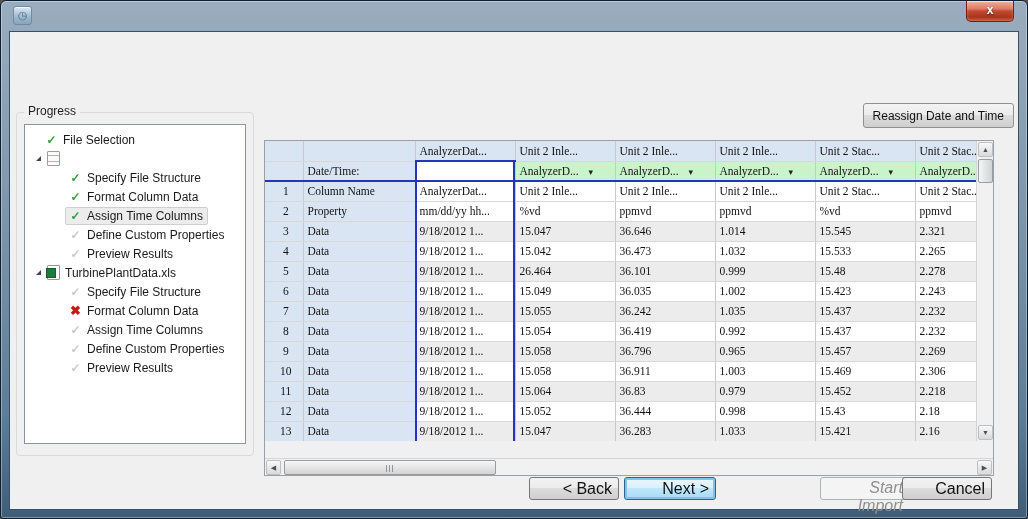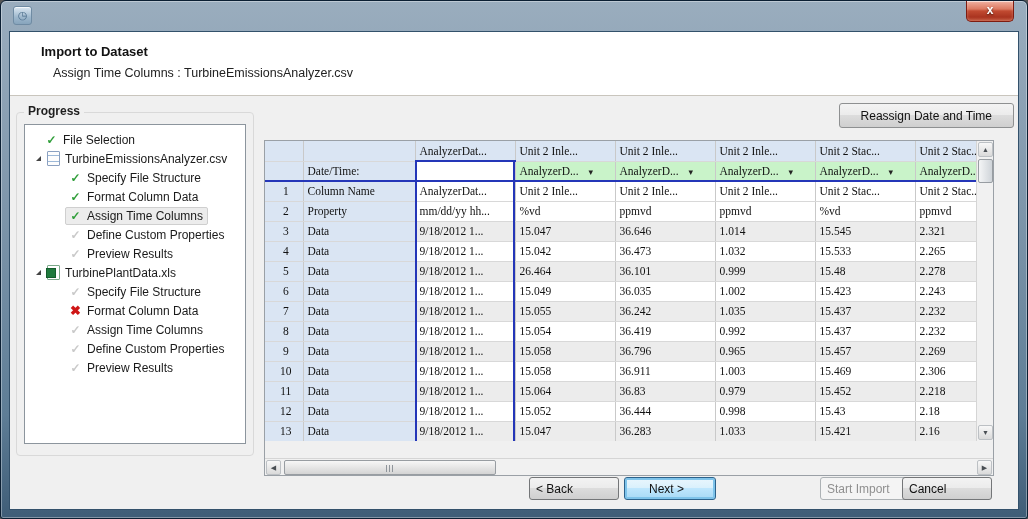--- a/index.html
+++ b/index.html
@@ -29,21 +29,21 @@
   .content{position:absolute;left:8px;top:30px;right:8px;bottom:8px;
     background:#f0f0f0;border:1px solid #33516b;}
   .headerband{position:absolute;left:0;top:0;right:0;height:64px;background:#fff;
     border-bottom:1px solid #c9c5bd;}
   .page-title{position:absolute;left:31px;top:12px;font-size:13px;font-weight:bold;color:#111;}
   .page-subtitle{position:absolute;left:43px;top:34px;font-size:12.5px;color:#222;}
   
   .groupbox{position:absolute;left:6px;top:80px;width:238px;height:344px;
     border:1px solid #d9d9d9;border-radius:4px;background:#f0f0f0;}
   .groupbox-label{position:absolute;left:14px;top:72px;font-size:12px;color:#1e1e1e;
-    background:#f0f0f0;padding:0 4px;z-index:2;font-weight:bold;}
+    background:#f0f0f0;padding:0 4px;z-index:2;}
   .tree-panel{position:absolute;left:14px;top:92px;width:222px;height:320px;background:#fff;
     border:1px solid #8c959d;overflow:hidden;padding-top:5px;z-index:1;}
   .tree-row{display:flex;align-items:center;height:19px;white-space:nowrap;font-size:12px;color:#1a1a1a;}
   .twisty{width:0;height:0;border-left:5px solid transparent;border-bottom:5px solid #444;
     margin-left:11px;flex:0 0 auto;}
   .ficon{width:13px;height:15px;margin-left:6px;flex:0 0 auto;position:relative;
     background:#fff;border:1px solid #8aa0c0;border-radius:1px;}
   .csv-file-icon{background:
     repeating-linear-gradient(180deg,transparent 0 3px,#9db9d8 3px 4px,transparent 4px 6px);
     background-color:#fdfdfd;}
@@ -55,21 +55,21 @@
   .lvl2 .stepbox{margin-left:40px;}
   .tree-row.selected .stepbox{background:#ececec;border-color:#cfcfcf;}
   .status{width:15px;font-size:12px;font-weight:bold;text-align:center;flex:0 0 auto;}
   .status.done{color:#2f9e39;}
   .status.pending{color:#c9c9c9;}
   .status.error{color:#cf1616;font-size:13px;}
   .tlabel{margin-left:4px;}
   .file-label{margin-left:5px;}
   
   .instruction{position:absolute;left:259px;top:79px;font-size:12.5px;color:#1a1a1a;}
-  .reassign-btn{position:absolute;right:4px;top:71px;height:25px;padding:0 21px;
+  .reassign-btn{position:absolute;right:4px;top:71px;height:25px;padding:0 9px;
     font-family:"Liberation Sans",sans-serif;font-size:12px;color:#111;
     border:1px solid #8e9091;border-radius:3px;
     background:linear-gradient(180deg,#f3f3f3 0%,#ebebeb 49%,#dcdcdc 50%,#cfcfcf 100%);}
   
   .table-wrap{position:absolute;left:254px;top:108px;width:730px;height:336px;
     border:1px solid #9aa0a6;background:#f0f0f0;}
   .grid-area{position:absolute;left:0;top:0;width:711px;height:300px;overflow:hidden;background:#fff;}
   table.grid{border-collapse:collapse;table-layout:fixed;width:711px;
     font-family:Liberation Serif, serif;font-size:11.5px;color:#111;}
   table.grid td{height:20px;padding:0 0 0 4px;overflow:hidden;white-space:nowrap;
@@ -97,61 +97,56 @@
   .vscroll .down{bottom:0;left:0;}
   .vthumb{position:absolute;left:1px;top:18px;width:15px;height:24px;border:1px solid #989da2;border-radius:2px;
     background:linear-gradient(90deg,#f4f5f6,#cfd4d9);}
   .hscroll .left{left:0;top:0;}
   .hscroll .right{right:0;top:0;}
   .hthumb{position:absolute;left:19px;top:1px;width:212px;height:15px;border:1px solid #989da2;border-radius:2px;
     background:linear-gradient(180deg,#f7f7f7,#d4d4d4);}
   .hthumb::after{content:"";position:absolute;left:50%;top:4px;width:9px;height:7px;margin-left:-4px;
     background:repeating-linear-gradient(90deg,#8f959b 0 1px,transparent 1px 3px);}
   
-  .btn{position:absolute;height:23px;font-family:"Liberation Sans",sans-serif;font-size:12px;color:#111;
-    border:1px solid #747678;border-radius:3px;text-align:left;
+  .btn{position:absolute;height:23px;font-family:"Liberation Sans",sans-serif;font-size:16px;color:#111;
+    border:1px solid #747678;border-radius:3px;text-align:right;
     background:linear-gradient(180deg,#f3f3f3 0%,#ebebeb 49%,#dcdcdc 50%,#cfcfcf 100%);}
   .btn-back{left:519px;top:445px;width:90px;}
   .btn-next{left:614px;top:445px;width:92px;border-color:#2c628b;
     box-shadow:inset 0 0 0 2px #7ec3ea;
     background:linear-gradient(180deg,#eaf6fd 0%,#d9f0fc 49%,#bee6fd 50%,#a7d9f5 100%);padding-left:24px;}
   .btn-start{left:810px;top:445px;width:90px;color:#8f8f8f;border-color:#adb2b5;
-    background:#f4f4f4;}
+    background:#f4f4f4;font-style:italic;}
   .btn-cancel{left:892px;top:445px;width:90px;}
 </style>
 </head>
 <body>
 
 <div class="window">
   <div class="titlebar">
     <div class="app-icon">
       <span class="app-icon-clock">◷</span>
     </div>
     <div class="close-btn">x</div>
   </div>
 
   <div class="content">
-    <div class="headerband">
-      <div class="page-title">Import to Dataset</div>
-      <div class="page-subtitle">Assign Time Columns : TurbineEmissionsAnalyzer.csv</div>
-    </div>
 
     <span class="groupbox-label">Progress</span>
     <div class="groupbox"></div>
     <div class="tree-panel">
         <div class="tree-row lvl1">
           <span class="stepbox">
             <span class="status done">✓</span>
             <span class="tlabel">File Selection</span>
           </span>
         </div>
         <div class="tree-row">
           <span class="twisty"></span>
           <span class="ficon csv-file-icon"></span>
-          <span class="tlabel file-label">TurbineEmissionsAnalyzer.csv</span>
         </div>
         <div class="tree-row lvl2">
           <span class="stepbox">
             <span class="status done">✓</span>
             <span class="tlabel">Specify File Structure</span>
           </span>
         </div>
         <div class="tree-row lvl2">
           <span class="stepbox">
             <span class="status done">✓</span>

